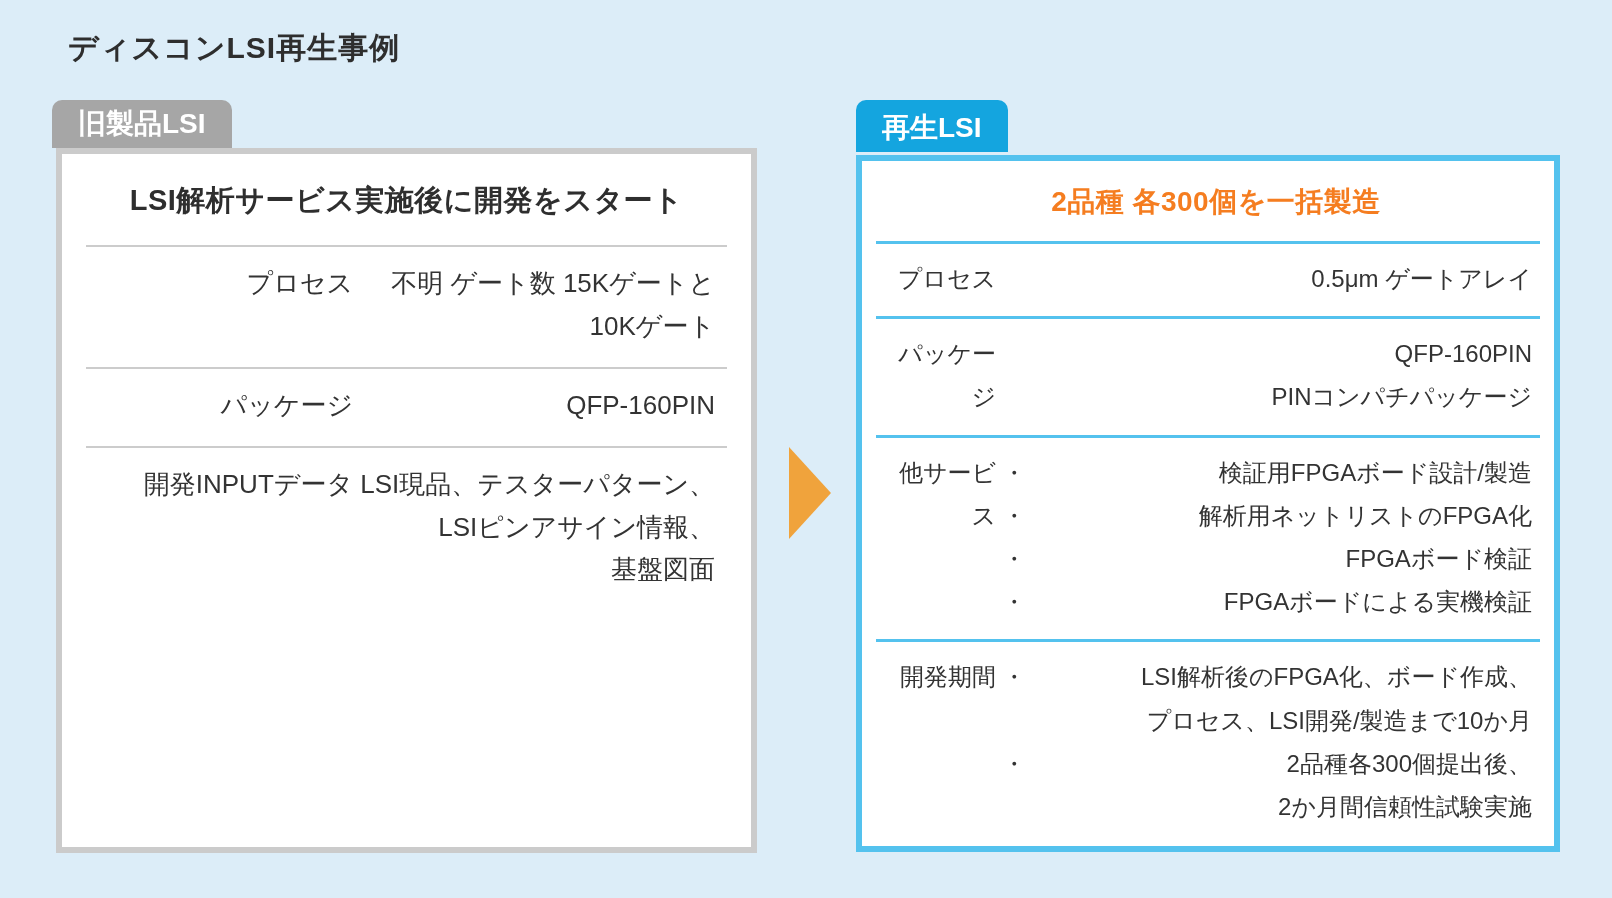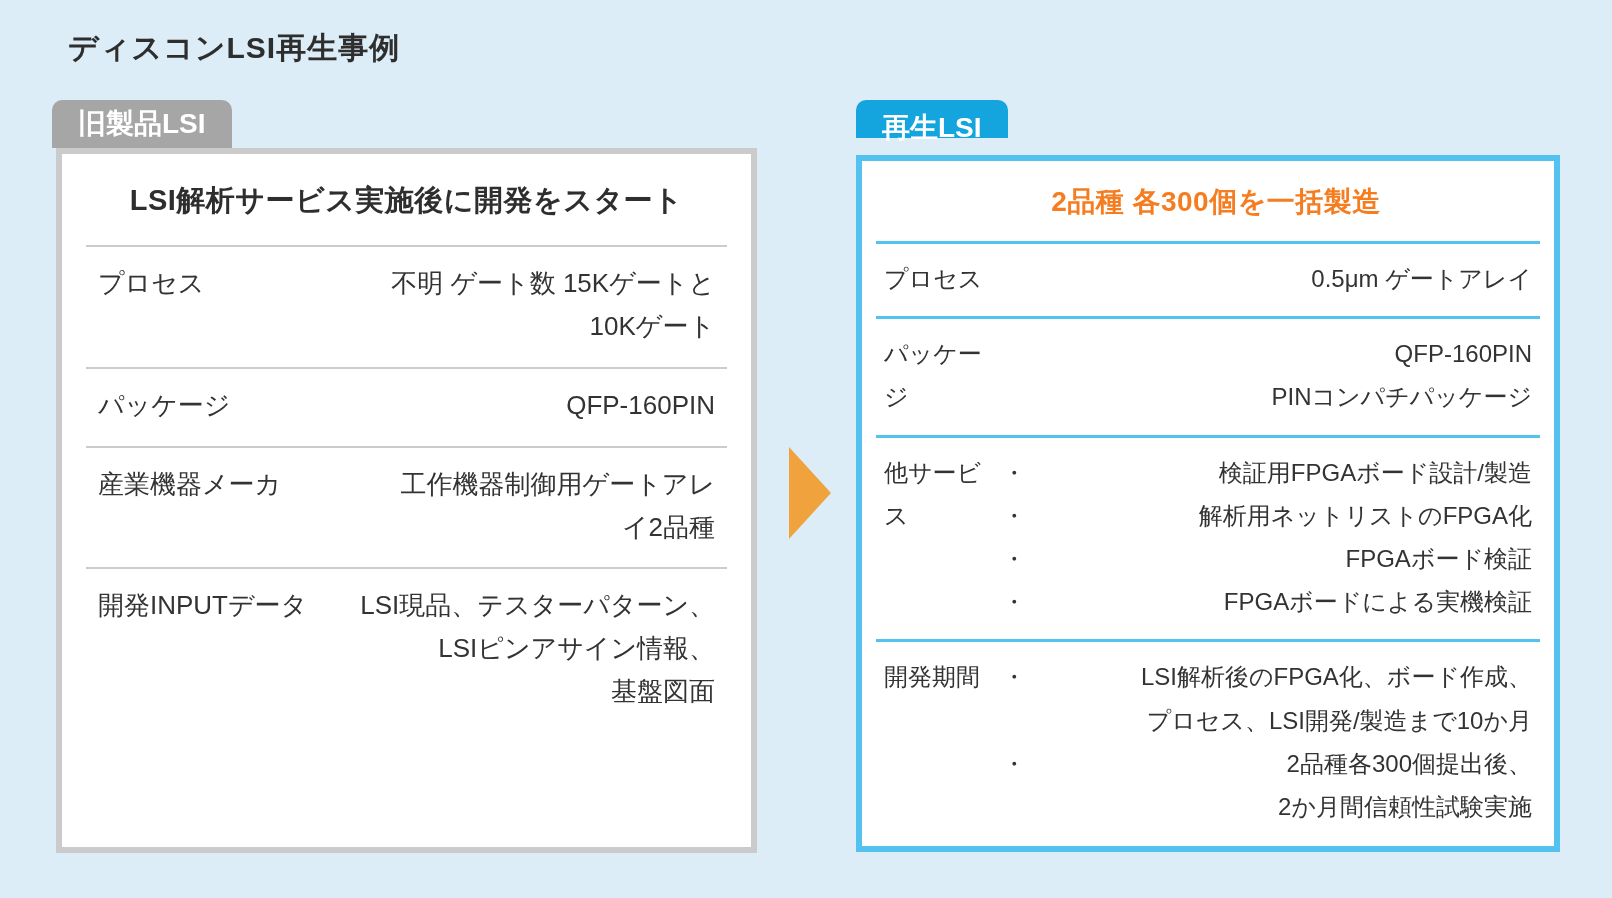--- a/index.html
+++ b/index.html
@@ -48,21 +48,21 @@
     white-space:nowrap;
     z-index:2;
   }
   .tab-old{
     left:52px;
     height:48px;line-height:48px;
     background:var(--old-tab-gray);
   }
   .tab-new{
     left:856px;
-    height:38px;line-height:55px;
+    height:52px;line-height:55px;
     background:var(--new-tab-blue);
   }
   
   .box{
     position:absolute;
     background:var(--panel-white);
     overflow:hidden;
     z-index:1;
   }
   .box-old{
@@ -102,20 +102,21 @@
   }
   .box-new .row{
     border-top:3px solid var(--new-border-blue);
     padding:13px 8px 16px;
     font-size:24px;
     line-height:1.8;
   }
   .label{
     flex:none;
     width:255px;
+    text-align:right;
   }
   .box-new .label{
     width:112px;
   }
   .value{
     flex:1;
     white-space:pre-line;
     text-align:right;
   }
   .bullet-line{
@@ -154,25 +155,20 @@
         <div class="row">
           <div class="label">プロセス</div>
           <div class="value">不明 ゲート数 15Kゲートと
 10Kゲート</div>
         </div>
         <div class="row">
           <div class="label">パッケージ</div>
           <div class="value">QFP-160PIN</div>
         </div>
         <div class="row">
-          <div class="label">産業機器メーカ</div>
-          <div class="value">工作機器制御用ゲートアレ
-イ2品種</div>
-        </div>
-        <div class="row">
           <div class="label">開発INPUTデータ</div>
           <div class="value">LSI現品、テスターパターン、
 LSIピンアサイン情報、
 基盤図面</div>
         </div>
       </div>
   </section>
 
   <div class="flow-arrow"></div>
 

